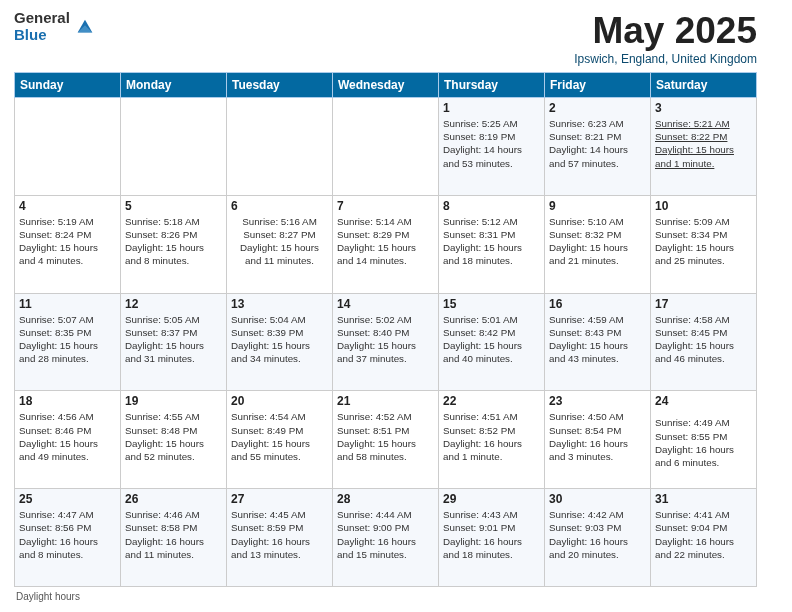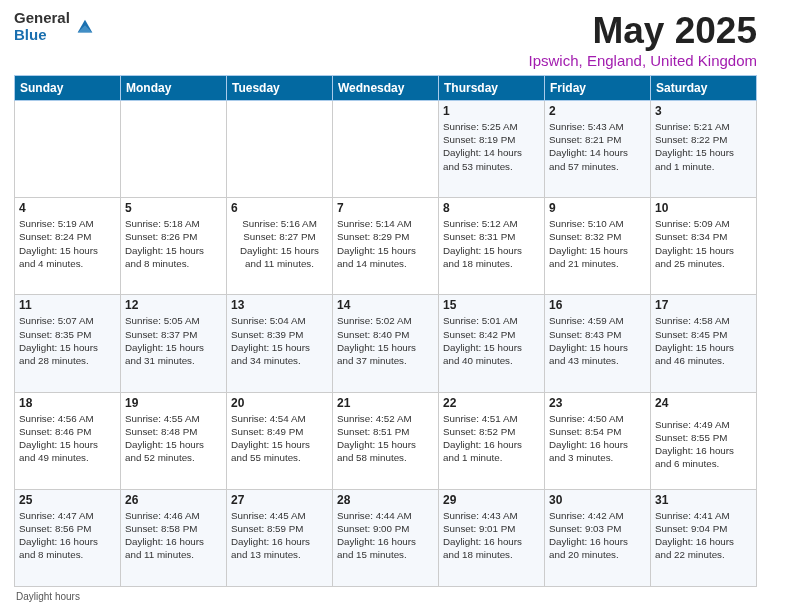--- a/index.html
+++ b/index.html
@@ -50,22 +50,22 @@
     }
     .title-block {
       text-align: right;
     }
     .main-title {
       font-size: 37px;
       font-weight: bold;
       color: #222;
     }
     .subtitle {
-      font-size: 15px;
-      color: #a21caf;
+      font-size: 12px;
+      color: #0c4a6e;
     }
     .calendar {
       width: 100%;
       border-collapse: collapse;
       flex: 1;
       font-size: 10.5px;
     }
     .calendar thead th {
       background: #0369a1;
       color: #fff;
@@ -154,28 +154,28 @@
           <td class="empty-cell"></td>
           <td>
             <span class="day-num">1</span>
             <div class="day-info" style="white-space: pre-line;">Sunrise: 5:25 AM
 Sunset: 8:19 PM
 Daylight: 14 hours
 and 53 minutes.</div>
           </td>
           <td>
             <span class="day-num">2</span>
-            <div class="day-info" style="white-space: pre-line;">Sunrise: 5:43 AM
+            <div class="day-info" style="white-space: pre-line;">Sunrise: 6:23 AM
 Sunset: 8:21 PM
 Daylight: 14 hours
 and 57 minutes.</div>
           </td>
           <td>
             <span class="day-num">3</span>
-            <div class="day-info" style="white-space: pre-line;">Sunrise: 5:21 AM
+            <div class="day-info" style="white-space: pre-line; text-decoration: underline;">Sunrise: 5:21 AM
 Sunset: 8:22 PM
 Daylight: 15 hours
 and 1 minute.</div>
           </td>
         </tr>
         <tr>
           <td>
             <span class="day-num">4</span>
             <div class="day-info" style="white-space: pre-line;">Sunrise: 5:19 AM
 Sunset: 8:24 PM

